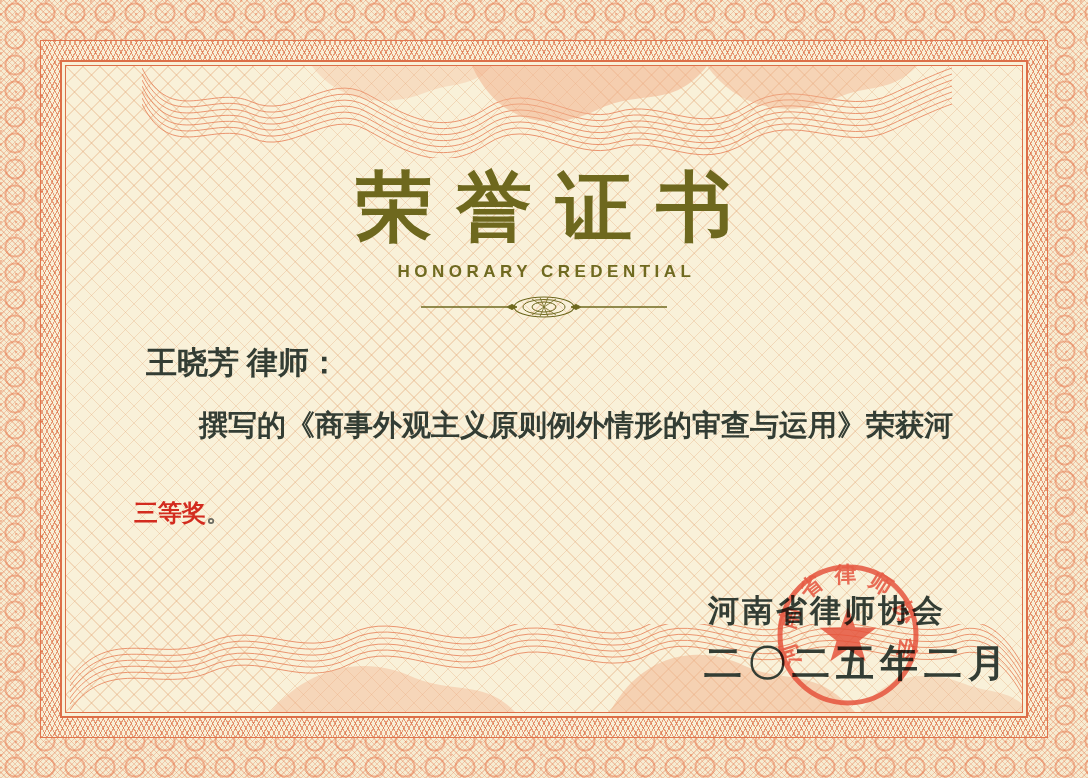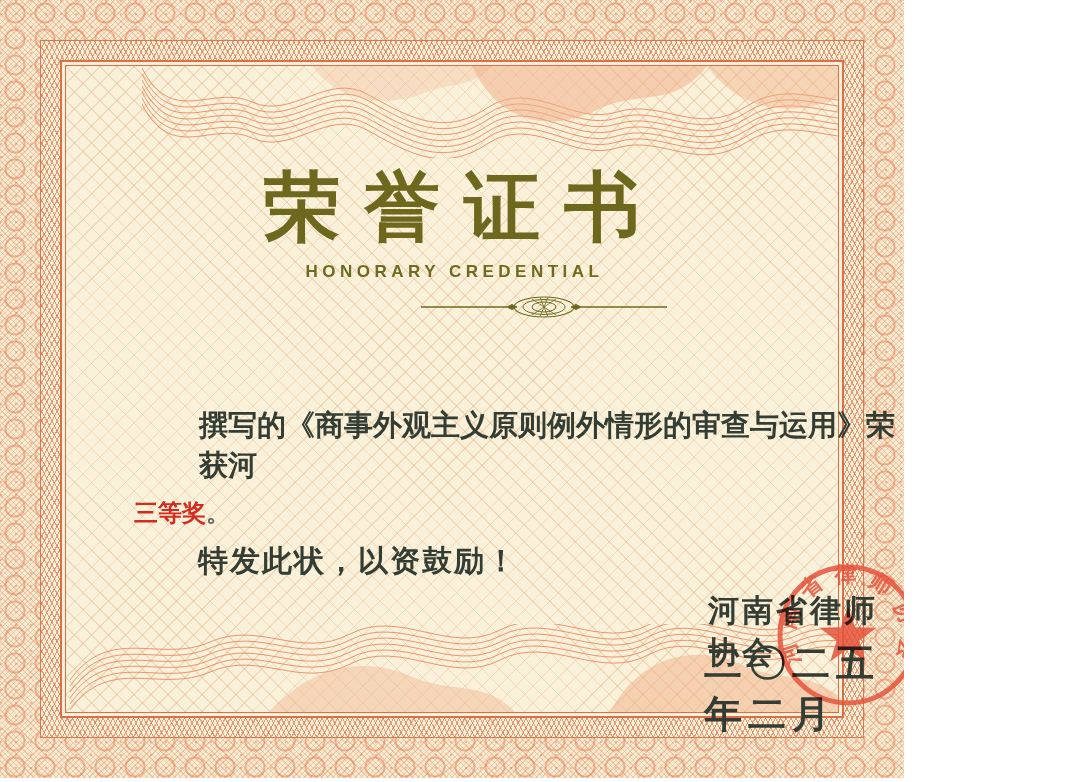--- a/index.html
+++ b/index.html
@@ -1,19 +1,19 @@
 <!DOCTYPE html>
 <html><head>
 <meta charset="utf-8">
 <style>
   html,body{margin:0;padding:0;background:#ffffff;}
   body{font-family:"Liberation Serif","DejaVu Serif",serif;}
 
   .cert{
-    position:relative;width:904px;height:778px;overflow:hidden;
+    position:relative;width:1088px;height:778px;overflow:hidden;
     background-color:#f6ecd2;
     background-image:
       radial-gradient(circle at 50% 50%, rgba(247,238,214,0) 8px, rgba(229,117,74,.50) 9px, rgba(229,117,74,.50) 10px, rgba(247,238,214,0) 11px),
       radial-gradient(circle at 0% 0%, rgba(229,117,74,.42) 0, rgba(229,117,74,.42) 2px, rgba(247,238,214,0) 3px),
       repeating-linear-gradient(45deg, rgba(229,117,74,.30) 0 1px, rgba(0,0,0,0) 1px 4px),
       repeating-linear-gradient(-45deg, rgba(229,117,74,.30) 0 1px, rgba(0,0,0,0) 1px 4px);
     background-size:30px 26px, 15px 13px, auto, auto;
   }
 
   .braid{
@@ -123,27 +123,27 @@
         <ellipse cx="125" cy="13" rx="12" ry="5" stroke-width="1"></ellipse>
         <line x1="113" y1="5" x2="137" y2="21" stroke-width=".8"></line>
         <line x1="113" y1="21" x2="137" y2="5" stroke-width=".8"></line>
         <line x1="121" y1="3.5" x2="129" y2="22.5" stroke-width=".8"></line>
         <line x1="129" y1="3.5" x2="121" y2="22.5" stroke-width=".8"></line>
         <path d="M88,13 l5,-2.5 5,2.5 -5,2.5 Z" fill="#6e681e"></path>
         <path d="M152,13 l5,-2.5 5,2.5 -5,2.5 Z" fill="#6e681e"></path>
       </g>
     </svg>
 
+    <div class="salutation cn">王晓芳 律师：</div>
 
     <div class="body-line1 cn">撰写的《商事外观主义原则例外情形的审查与运用》荣获河</div>
 
 
     <div class="body-line3"><span class="award">三等奖</span><span class="punct">。</span></div>
 
-    <div class="closing cn">特发此状，以资鼓励！</div>
 
     <div class="issuer cn">河南省律师协会</div>
 
     <div class="issue-date cn">二〇二五年二月</div>
 
     <svg class="seal" width="172" height="172" viewBox="0 0 172 172">
       <circle cx="86" cy="86" r="68" fill="none" stroke="#e4503a" stroke-width="5" stroke-opacity=".9"></circle>
       <polygon points="86,58 93.1,78.3 114.5,78.7 97.4,91.7 103.6,112.3 86,100 68.4,112.3 74.6,91.7 57.5,78.7 78.9,78.3" fill="#e4503a" fill-opacity=".9"></polygon>
       <path id="seal-arc" d="M 39,113 A 54,54 0 1 1 133,113" fill="none" stroke="none"></path>
       <text font-size="22" font-weight="bold" fill="#e4503a" fill-opacity=".9" font-family="Liberation Serif, DejaVu Serif, serif">

